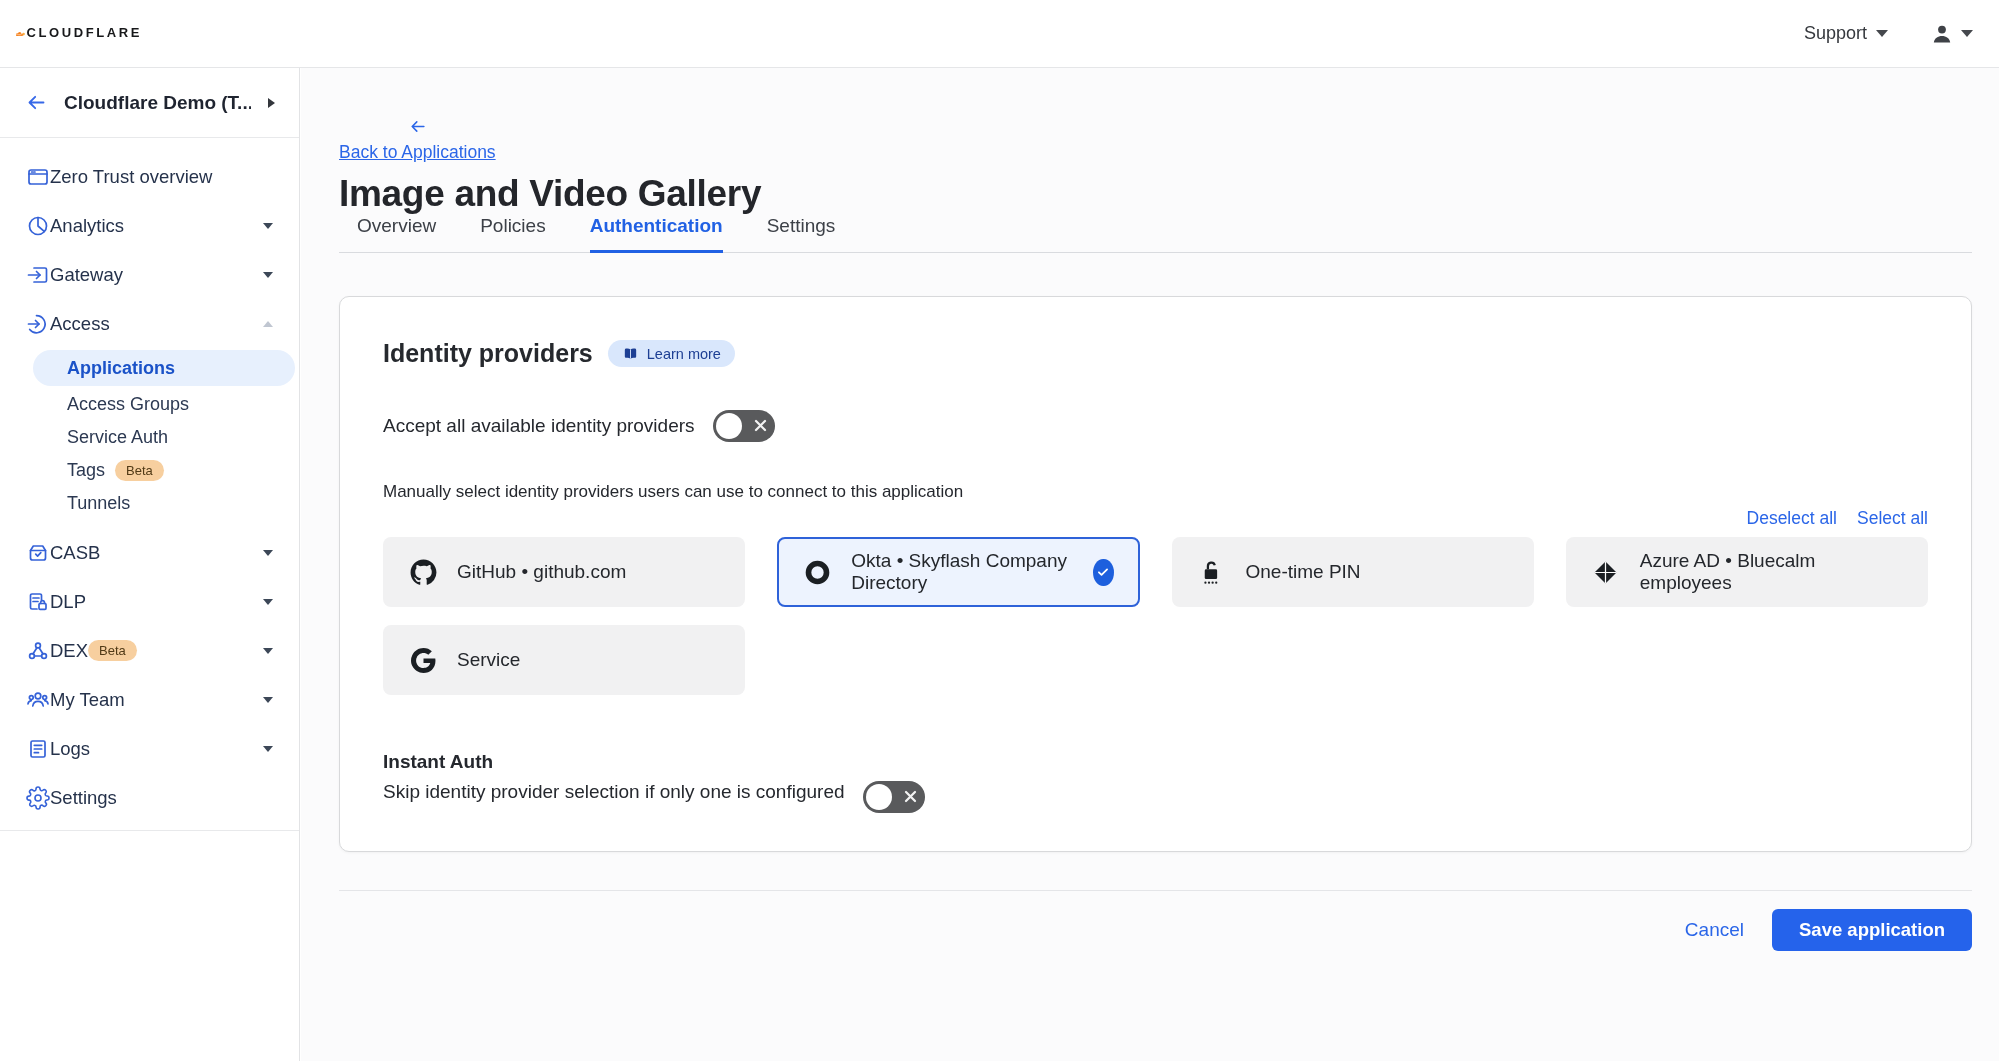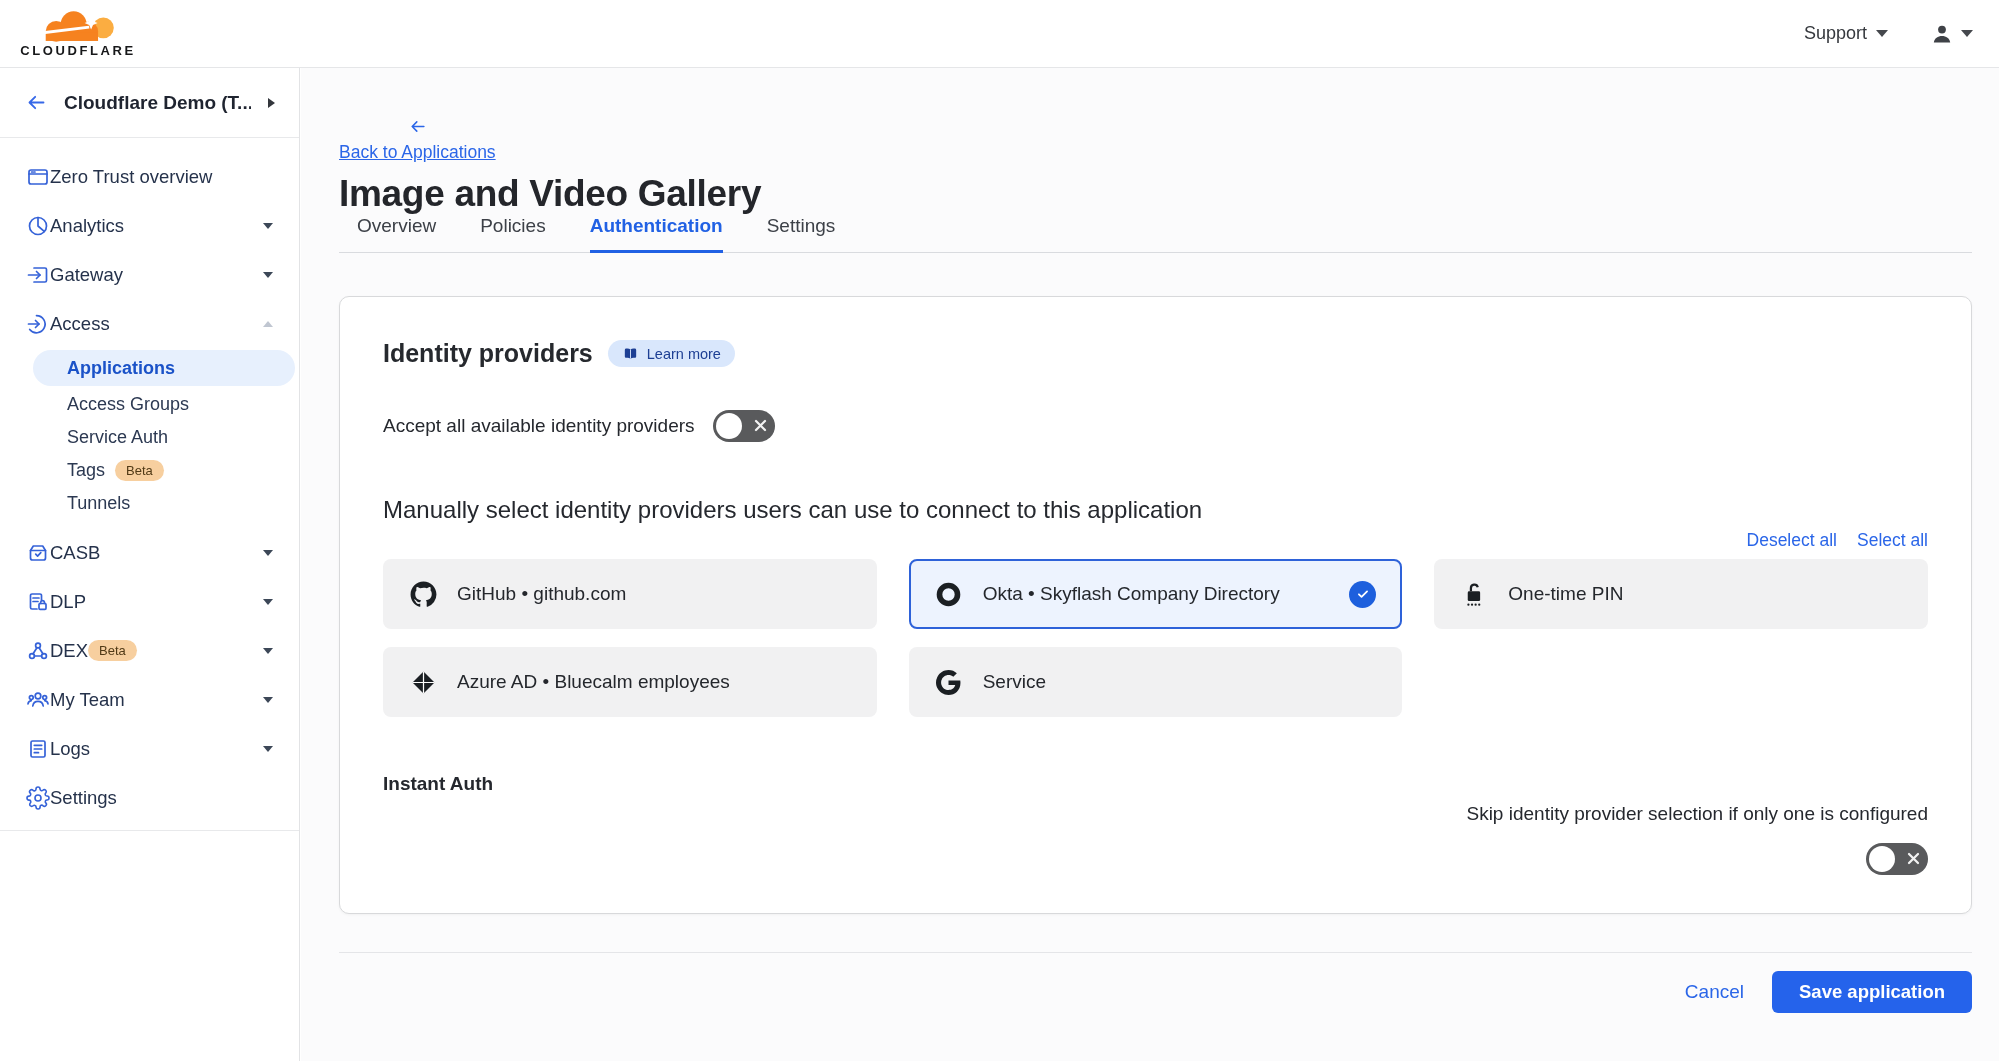--- a/index.html
+++ b/index.html
@@ -3,21 +3,21 @@
 <meta charset="utf-8">
 <style>
   * { box-sizing: border-box; margin: 0; padding: 0; }
   html,body { width:1999px; height:1061px; }
   body {
     font-family: "Liberation Sans", sans-serif;
     background:#ffffff; color:#22262c; position:relative; overflow:hidden;
   }
   
   .topbar{position:absolute;top:0;left:0;right:0;height:68px;background:#fff;border-bottom:1px solid #e5e6e8;display:flex;align-items:center;justify-content:space-between;padding:0 26px 0 14px;z-index:5;}
-  .logo{display:flex;flex-direction:column;align-items:center;width:128px;}
+  .logo{display:flex;flex-direction:row;align-items:center;width:128px;}
   .logo-text{font-size:13px;font-weight:bold;letter-spacing:2.6px;color:#17181a;margin-top:-2px;}
   .top-right{display:flex;align-items:center;gap:42px;}
   .support{display:flex;align-items:center;gap:9px;font-size:18px;color:#35383d;cursor:pointer;}
   .caret-dn{width:0;height:0;border-left:6px solid transparent;border-right:6px solid transparent;border-top:7px solid #45484d;}
   .avatar-group{display:flex;align-items:center;gap:7px;cursor:pointer;}
   
   .sidebar{position:absolute;top:68px;left:0;bottom:0;width:300px;background:#fff;border-right:1px solid #e2e3e5;}
   .side-head{height:70px;display:flex;align-items:center;gap:17px;padding:0 24px 0 26px;border-bottom:1px solid #e8e9eb;cursor:pointer;}
   .side-head .name{flex:1;font-size:19px;font-weight:bold;color:#1f2430;white-space:nowrap;overflow:hidden;}
   .tri-right{width:0;height:0;border-top:5px solid transparent;border-bottom:5px solid transparent;border-left:7px solid #33363c;}
@@ -41,30 +41,30 @@
   
   .card{margin-top:43px;background:#fff;border:1px solid #d8d9db;border-radius:10px;padding:42px 43px 38px;box-shadow:0 1px 3px rgba(0,0,0,.045);}
   .card-head{display:flex;align-items:center;gap:15px;}
   .card-title{font-size:25px;font-weight:bold;color:#26292e;}
   .learn-more{display:inline-flex;align-items:center;gap:8px;background:#d9e7fc;color:#1d3f94;font-size:14.5px;padding:5px 14px;border-radius:14px;cursor:pointer;}
   .toggle-row{display:flex;align-items:center;gap:18px;margin-top:42px;}
   .toggle-label{font-size:19px;color:#25282e;}
   .toggle{position:relative;width:62px;height:32px;border-radius:16px;background:#595a5c;cursor:pointer;flex:0 0 auto;}
   .toggle .knob{position:absolute;left:3px;top:3px;width:26px;height:26px;border-radius:50%;background:#fff;}
   .toggle .tx{position:absolute;right:7px;top:8px;}
-  .manual-text{margin-top:54px;font-size:24px;color:#25282e;}
+  .manual-text{margin-top:40px;font-size:17px;color:#25282e;}
   .select-links{margin-top:6px;display:flex;justify-content:flex-end;gap:20px;font-size:17.5px;color:#2b66e8;}
   .select-links span{cursor:pointer;}
-  .idp-grid{margin-top:8px;display:grid;grid-template-columns:1fr 1fr 1fr;column-gap:32px;row-gap:18px;}
+  .idp-grid{margin-top:8px;display:grid;grid-template-columns:1fr 1fr 1fr 1fr;column-gap:32px;row-gap:18px;}
   .tile{height:70px;border-radius:8px;background:#f1f1f2;display:flex;align-items:center;gap:20px;padding:0 26px;font-size:19px;color:#24272c;cursor:pointer;}
   .tile.selected{background:#edf3fe;border:2px solid #2e62d9;padding:12px 24px;}
   .tile .icon-wrap{flex:0 0 28px;display:flex;align-items:center;justify-content:center;}
   .check-badge{margin-left:auto;width:27px;height:27px;border-radius:50%;background:#1d5fdd;display:flex;align-items:center;justify-content:center;}
   .instant-head{margin-top:56px;font-size:19px;font-weight:bold;color:#25282e;}
-  .skip-row{display:flex;align-items:flex-end;gap:18px;margin-top:8px;flex-direction:column;}
+  .skip-row{display:flex;align-items:flex-start;gap:18px;margin-top:8px;}
   
   .footer-sep{margin-top:38px;border-top:1px solid #e4e5e8;}
   .footer{margin-top:18px;display:flex;justify-content:flex-end;align-items:center;gap:28px;}
   .cancel{color:#2b66e8;font-size:19px;cursor:pointer;}
   .btn-save{background:#2563eb;color:#fff;border:none;border-radius:6px;height:42px;padding:0 27px;font-size:18.5px;font-weight:bold;font-family:"Liberation Sans",sans-serif;cursor:pointer;}
 </style>
 </head>
 <body>
 
 <div class="topbar">

